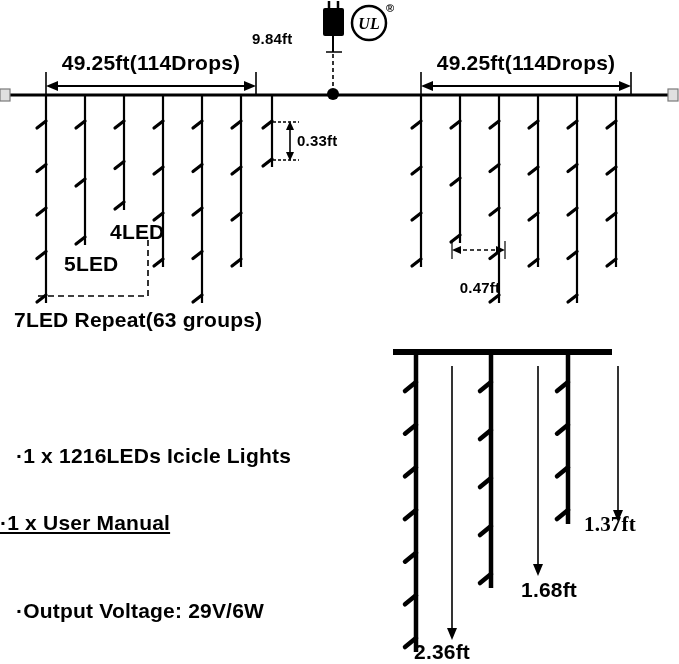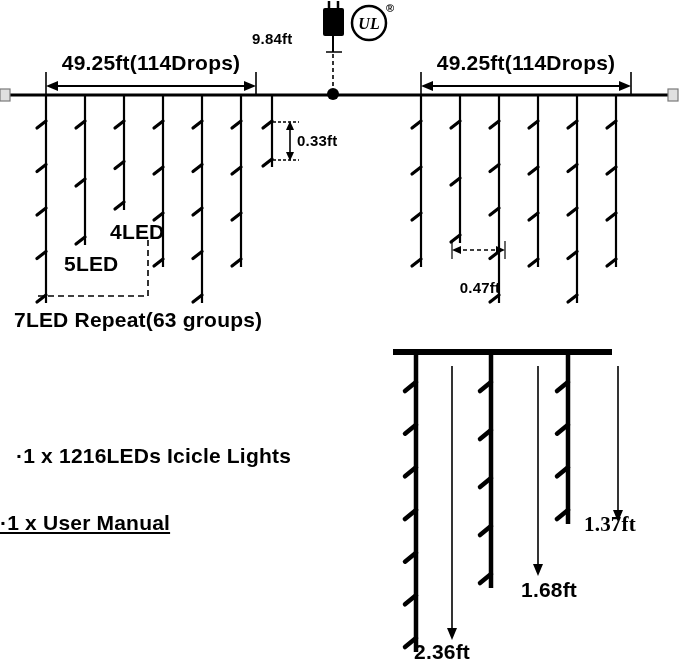--- a/index.html
+++ b/index.html
@@ -202,13 +202,14 @@
 
   <div class="label measure center" style="left:443px; top:266px; width:74px;margin-top:13px;">0.47ft</div>
 
   <div class="label" style="left:584px; top:512px;font-family:Liberation Serif, serif;">1.37ft</div>
   <div class="label" style="left:500px; top:578px;margin-left:21px;">1.68ft</div>
   <div class="label" style="left:414px; top:640px;">2.36ft</div>
 
   <div class="label" style="left:16px; top:444px;">·1 x 1216LEDs Icicle Lights</div>
   <div class="label" style="left:0; top:511px;text-decoration:underline;">·1 x User Manual</div>
 
+  <div class="label" style="left:16px; top:599px;">·Output Voltage: 29V/6W</div>
 </div>
 
 </body></html>

